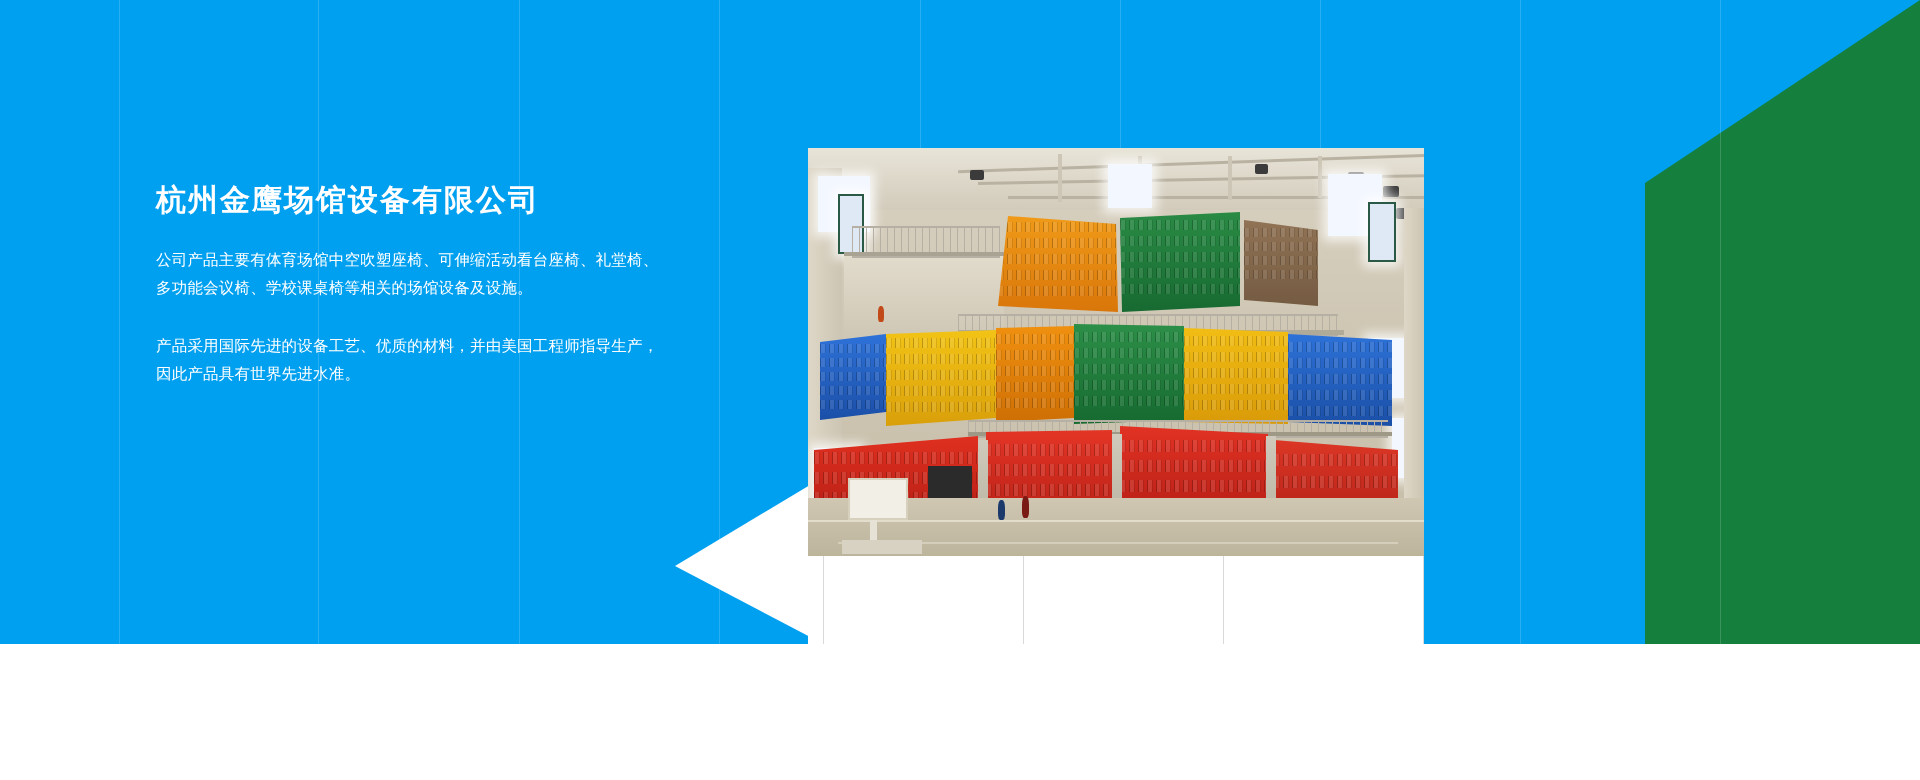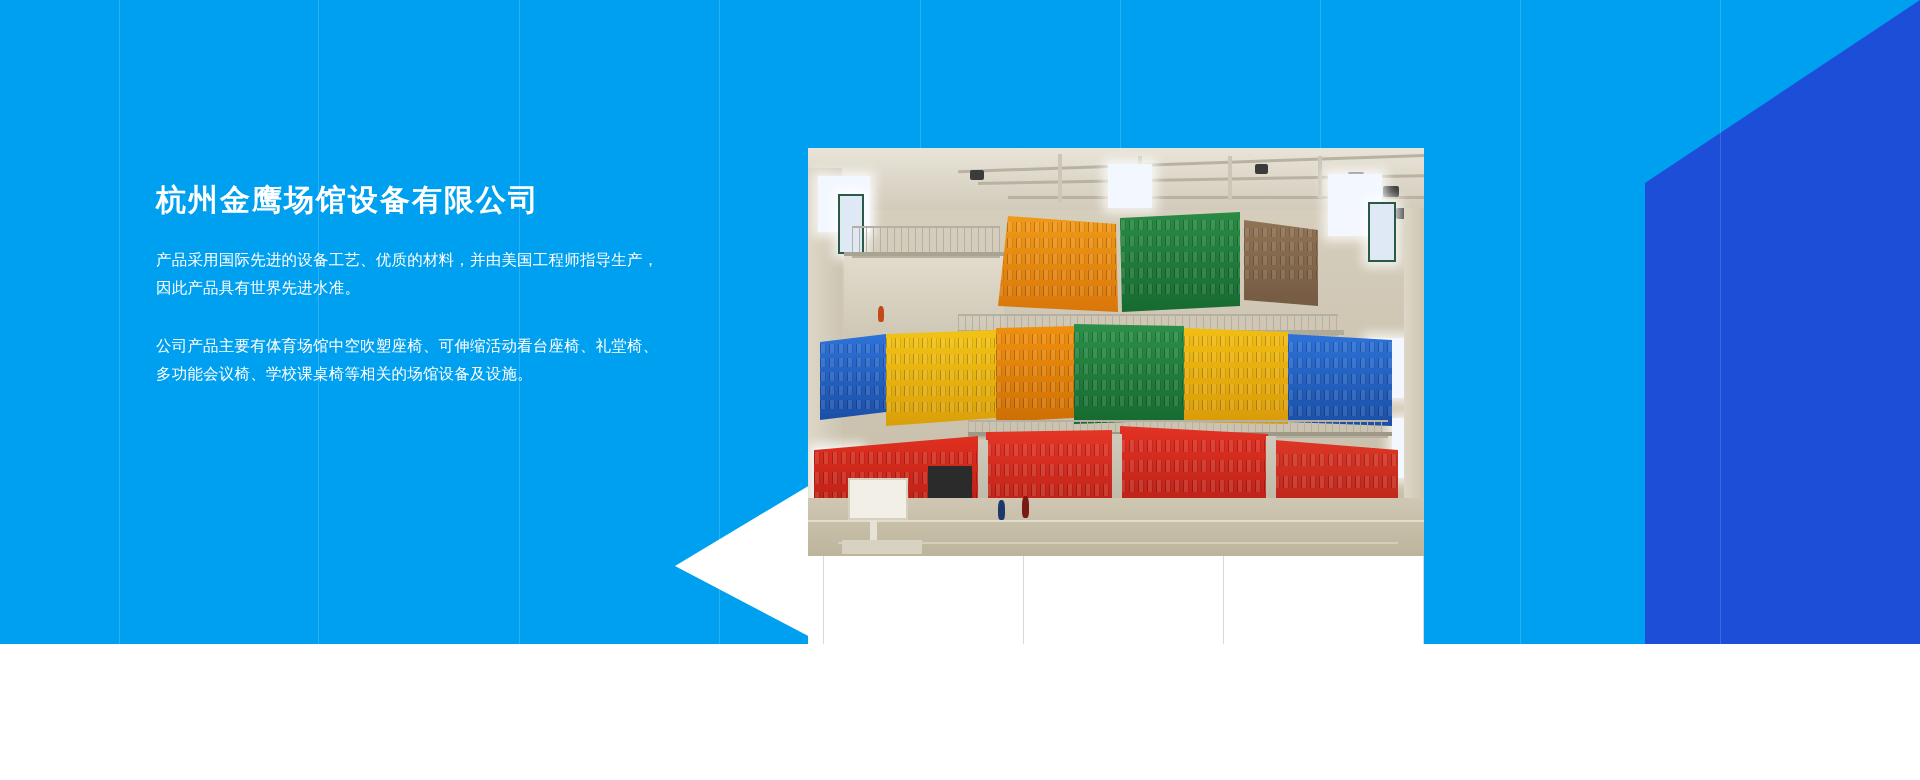--- a/index.html
+++ b/index.html
@@ -1,21 +1,21 @@
 <!DOCTYPE html>
 <html><head>
 <meta charset="utf-8">
 <style>
   html,body{margin:0;padding:0;}
   body{
     width:1920px;height:780px;overflow:hidden;
     background:#FFFFFF;
     font-family:"Liberation Sans","DejaVu Sans",sans-serif;
   }
-  .stage{position:relative;width:1920px;height:644px;background:#1d4ed8;overflow:hidden;}
+  .stage{position:relative;width:1920px;height:644px;background:#15803d;overflow:hidden;}
   .blue-main{
     position:absolute;left:0;top:0;width:1920px;height:780px;
     background:#00A0F0;
     clip-path:polygon(0 0, 1920px 0, 1645px 183px, 1645px 780px, 0 780px);
   }
 
   
   .grid-lines{
     position:absolute;left:0;top:0;width:1920px;height:780px;
     pointer-events:none;
@@ -112,23 +112,23 @@
     <div class="strip-div" style="left:15px"></div>
     <div class="strip-div" style="left:215px"></div>
     <div class="strip-div" style="left:415px"></div>
     <div class="strip-div" style="left:615px"></div>
   </div>
 
   <div class="text-col">
 
     <h1 class="company-title">杭州金鹰场馆设备有限公司</h1>
 
+    <p class="para">公司产品主要有体育场馆中空吹塑座椅、可伸缩活动看台座椅、礼堂椅、多功能会议椅、学校课桌椅等相关的场馆设备及设施。</p>
+
     <p class="para">产品采用国际先进的设备工艺、优质的材料，并由美国工程师指导生产，因此产品具有世界先进水准。</p>
-
-    <p class="para">公司产品主要有体育场馆中空吹塑座椅、可伸缩活动看台座椅、礼堂椅、多功能会议椅、学校课桌椅等相关的场馆设备及设施。</p>
 
   </div>
 
   <div class="photo-frame">
 
     <div class="wall-back"></div>
     <div class="ceiling"></div>
 
     <div class="truss" style="left:150px;top:14px;width:470px;transform:rotate(-2deg);"></div>
     <div class="truss" style="left:170px;top:30px;width:450px;transform:rotate(-1deg);"></div>

